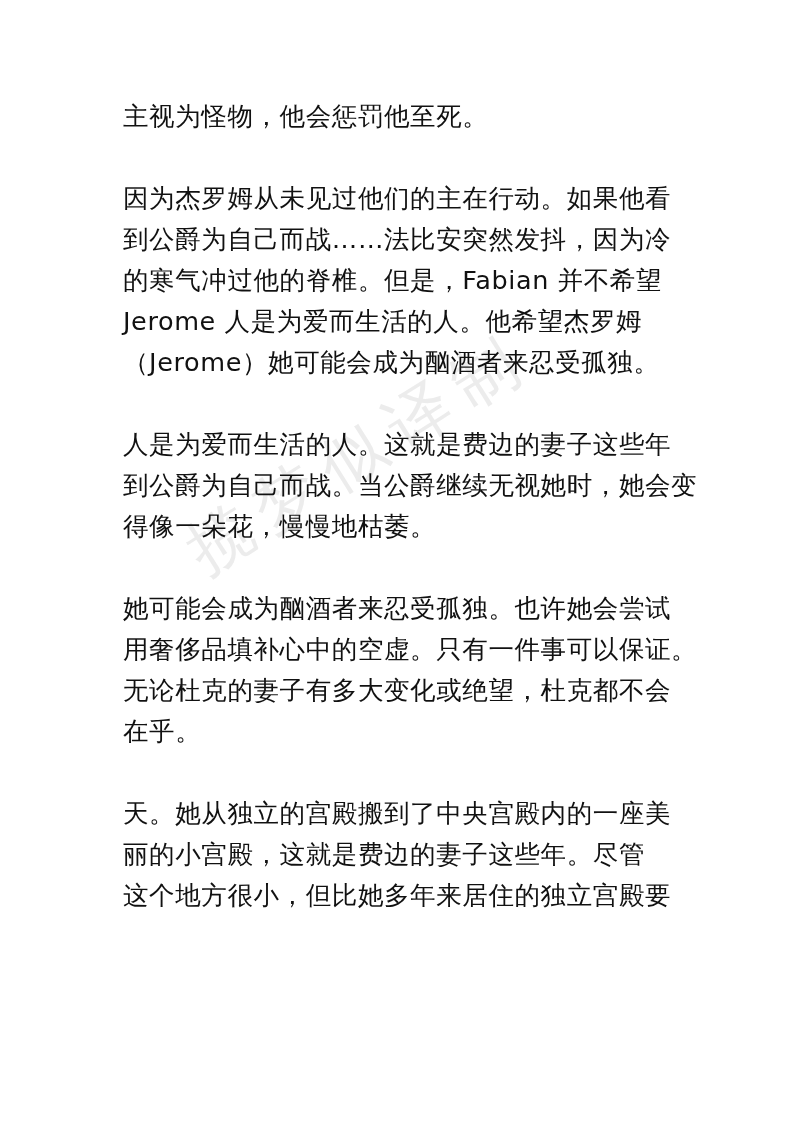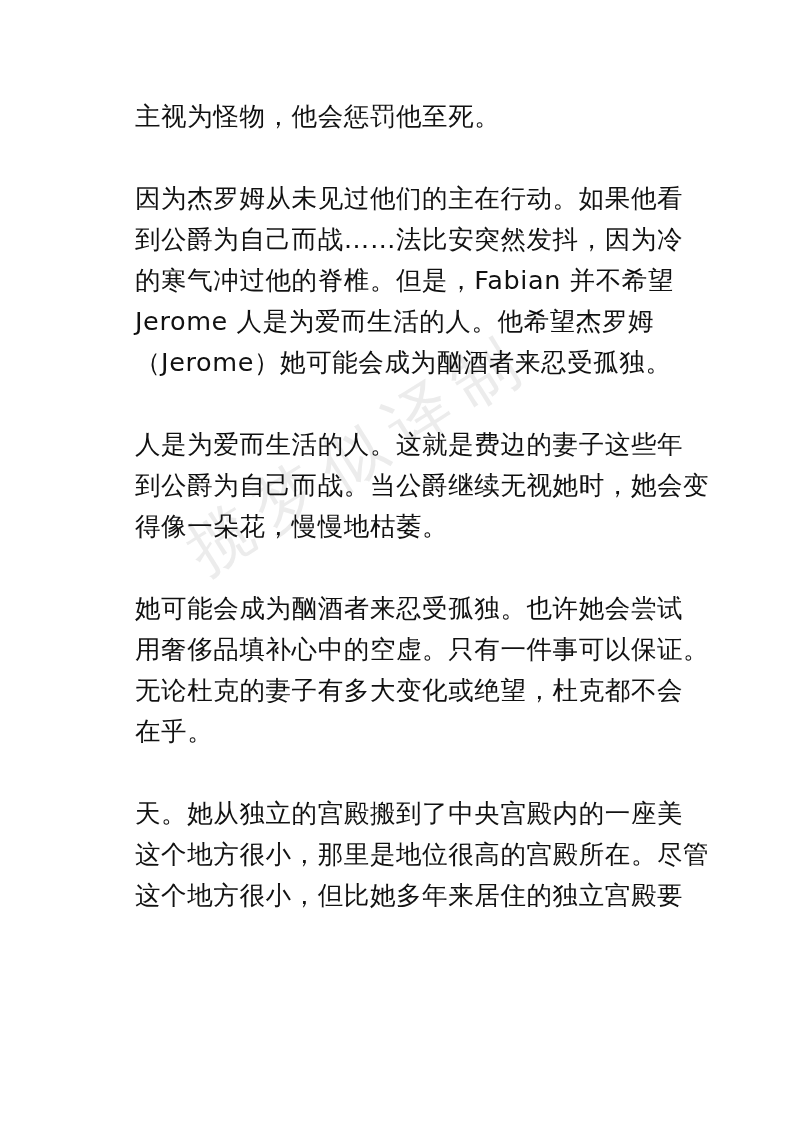--- a/index.html
+++ b/index.html
@@ -22,21 +22,21 @@
       height: 1122px;
       background: #ffffff;
     }
     .content {
       position: absolute;
       left: 119px;
       top: 96px;
       width: 570px;
     }
     .para {
-      margin: 0 0 41px 16px;
+      margin: 0 0 41px 4px;
     }
     .line {
       display: block;
       height: 41px;
       line-height: 41px;
       font-size: 25.5px;
       white-space: nowrap;
       letter-spacing: 0.6px;
     }
     .watermark {
@@ -82,18 +82,18 @@
 
     <p class="para">
       <span class="line">她可能会成为酗酒者来忍受孤独。也许她会尝试</span>
       <span class="line">用奢侈品填补心中的空虚。只有一件事可以保证。</span>
       <span class="line">无论杜克的妻子有多大变化或绝望，杜克都不会</span>
       <span class="line">在乎。</span>
     </p>
 
     <p class="para">
       <span class="line">天。她从独立的宫殿搬到了中央宫殿内的一座美</span>
-      <span class="line">这个地方很小，那里是地位很高的宫殿所在。尽管</span>
+      <span class="line">丽的小宫殿，这就是费边的妻子这些年。尽管</span>
       <span class="line">这个地方很小，但比她多年来居住的独立宫殿要</span>
     </p>
 
   </div>
 </div>
 
 </body></html>

